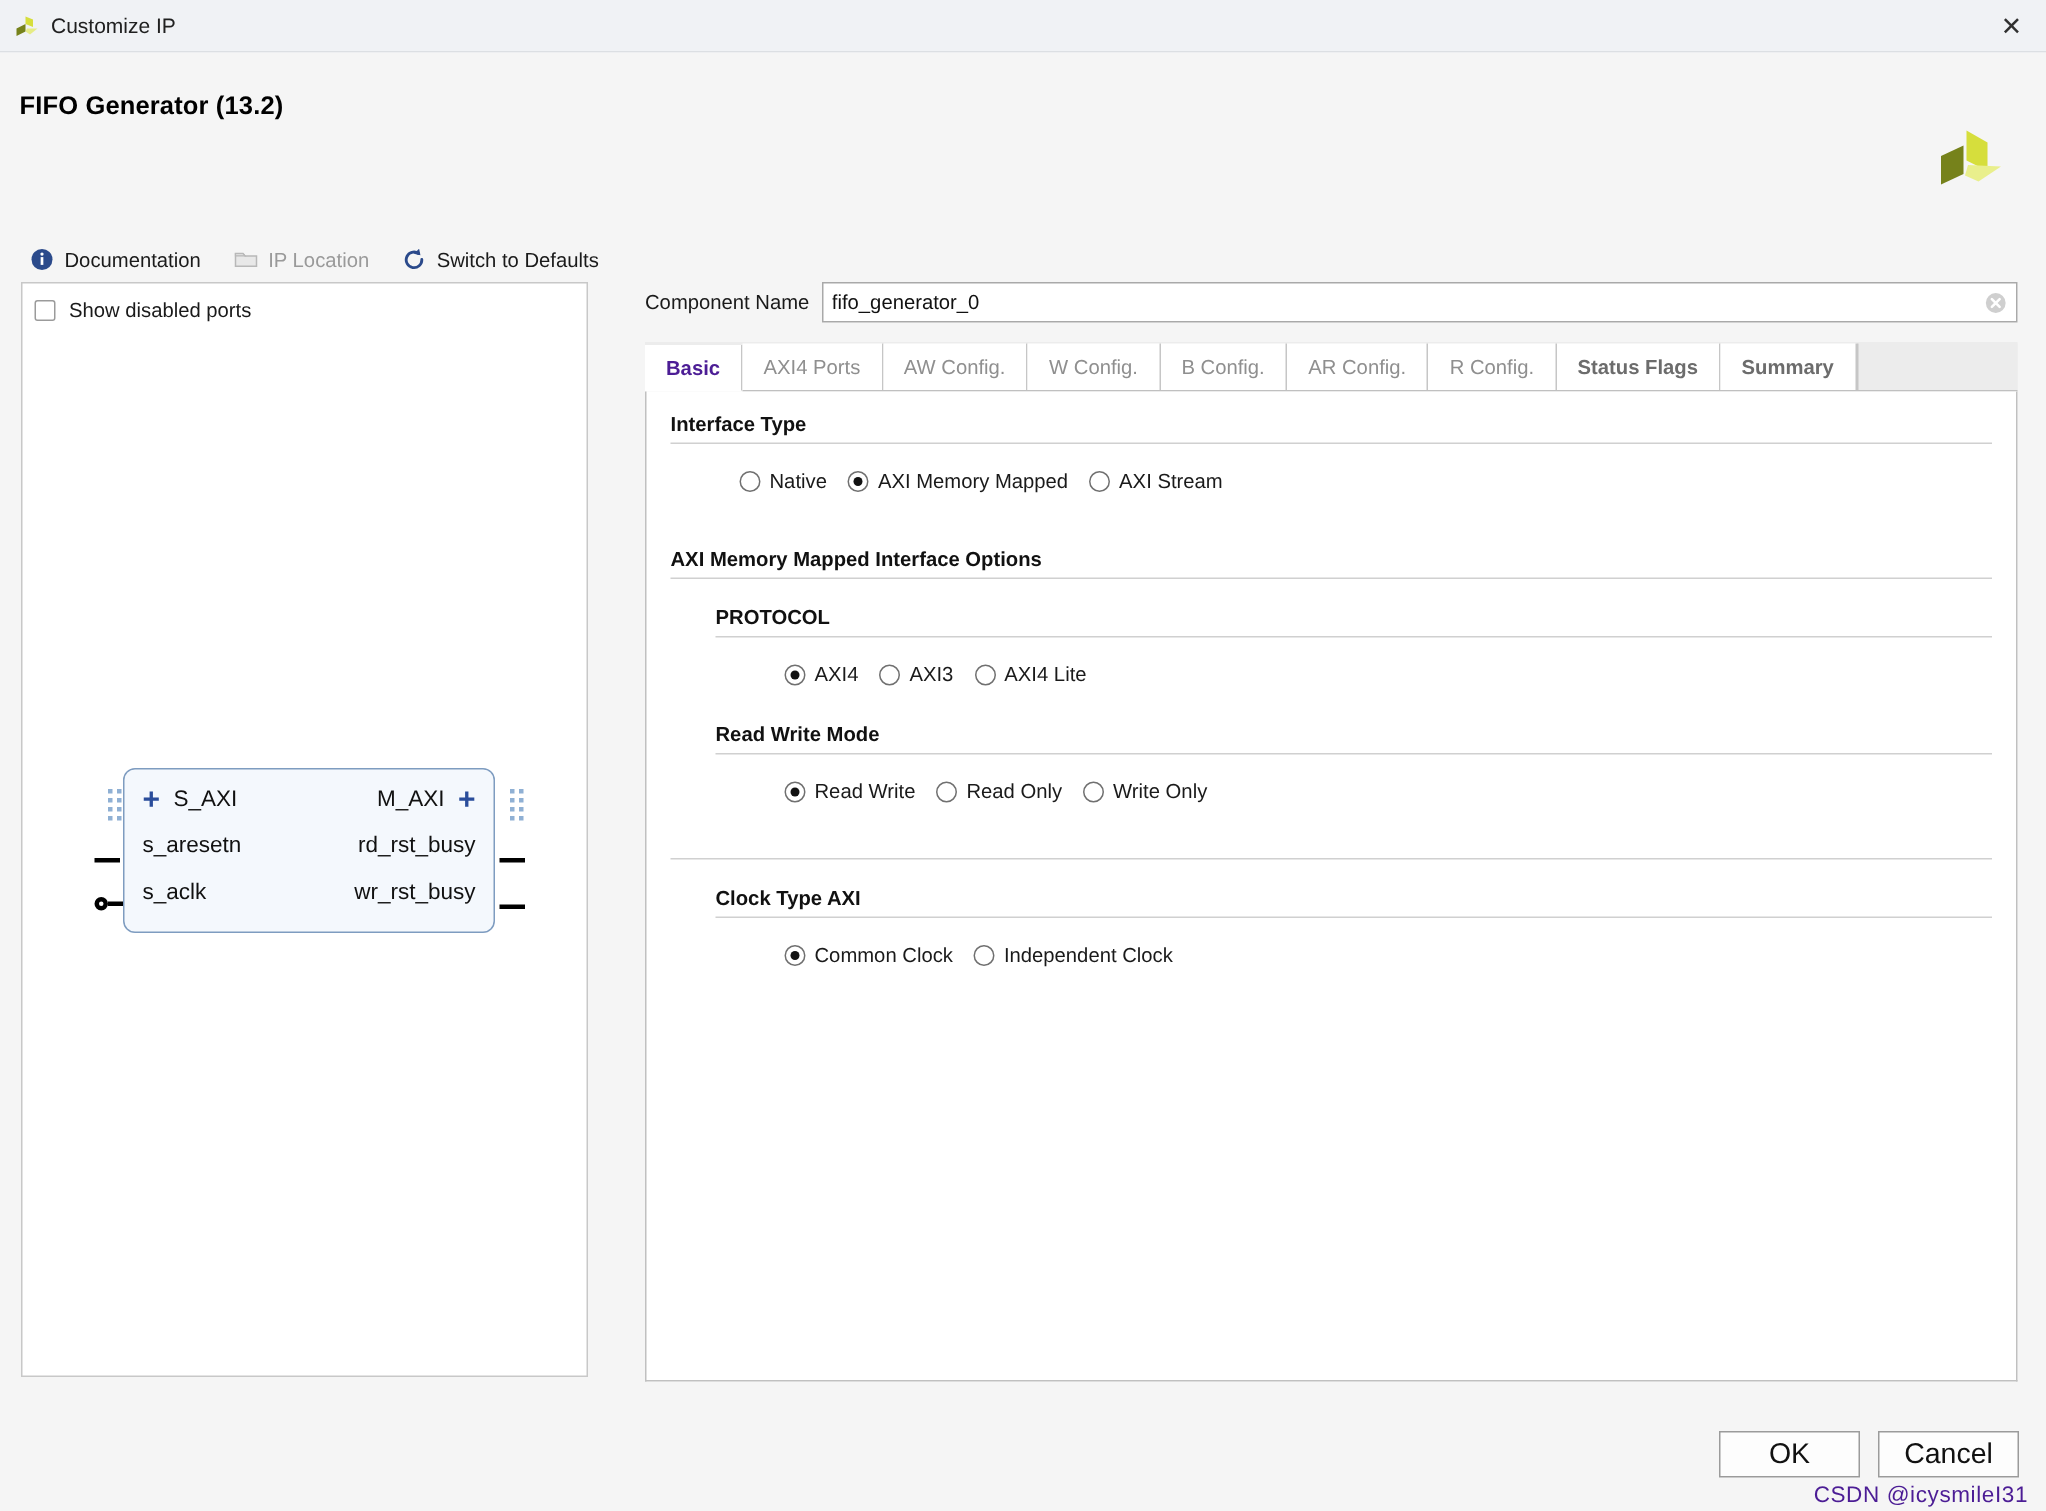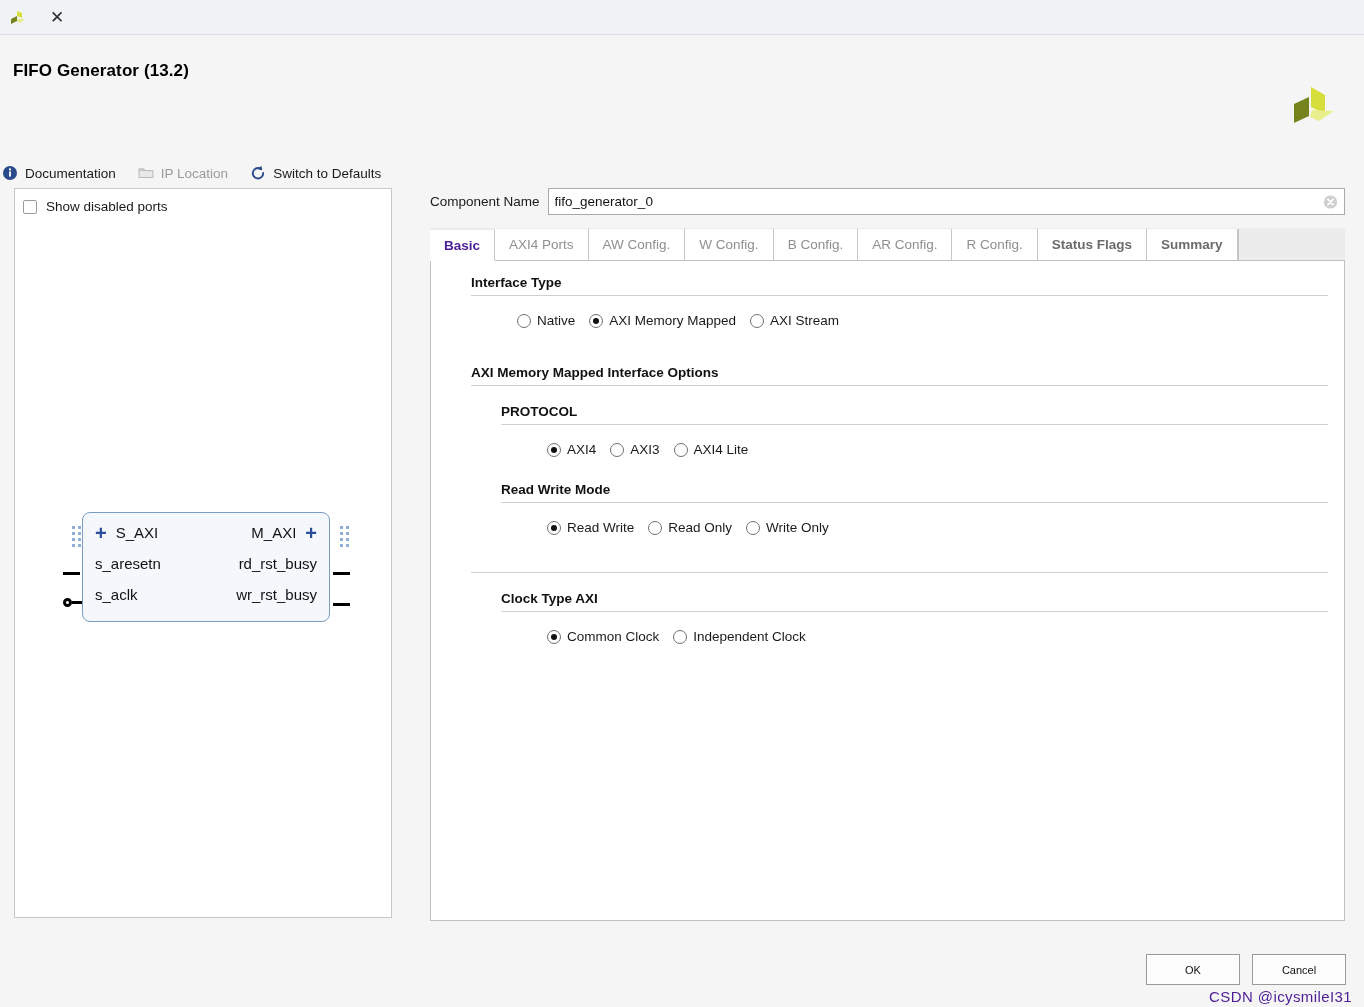--- a/index.html
+++ b/index.html
@@ -63,21 +63,21 @@
   }
   .xilinx-logo {
     position: absolute;
     right: 22px; top: 45px;
     width: 60px; height: 60px;
   }
 
   
   .toolbar {
     position: absolute;
-    left: 2px; top: 130px;
+    left: 20px; top: 130px;
     display: flex;
     align-items: flex-end;
     gap: 22px;
   }
   .tool-item {
     display: flex;
     align-items: center;
     gap: 7px;
     cursor: pointer;
     font-size: 13.5px;
@@ -267,21 +267,21 @@
     font-size: 13.5px;
     font-weight: bold;
     color: #111;
     margin: 0 0 5px 0;
   }
   .sec-rule {
     height: 1px;
     background: #d0d0d0;
     margin: 0 0 0 0;
   }
-  .group { margin-bottom: 4px; margin-left: 24px; }
+  .group { margin-bottom: 4px; }
   .group.indent { margin-left: 30px; }
   .radio-row {
     display: flex;
     gap: 14px;
     padding: 17px 0 17px 46px;
   }
   .radio-opt {
     display: flex;
     align-items: center;
     gap: 6px;
@@ -315,21 +315,21 @@
     right: 18px; bottom: 22px;
     display: flex;
     gap: 12px;
   }
   .btn {
     width: 94px;
     height: 31px;
     background: #fdfdfd;
     border: 1px solid #9b9b9b;
     font-family: "Liberation Sans", sans-serif;
-    font-size: 11px;
+    font-size: 19px;
     color: #111;
     cursor: pointer;
   }
 
   .watermark {
     position: absolute;
     right: 12px;
     bottom: 2px;
     font-size: 15px;
     color: #4c1d95;
@@ -341,20 +341,21 @@
 <body>
 
 <div class="titlebar">
   <span class="titlebar-logo">
     <svg width="20" height="20" viewBox="0 0 20 20">
       <polygon points="3,12 9,9 9,14 3,17" fill="#76821b"></polygon>
       <polygon points="9,4 14,6 14,11 9,9" fill="#d6de3c"></polygon>
       <polygon points="10,12 17,12 12,16 9,14" fill="#e6ec86"></polygon>
     </svg>
   </span>
+  <span class="titlebar-title">Customize IP</span>
   <span class="close-btn">✕</span>
 </div>
 
 <div class="header">
   <div class="ip-title">FIFO Generator (13.2)</div>
 
   <div class="xilinx-logo">
     <svg width="60" height="60" viewBox="0 0 60 60">
       <polygon points="12,24 27,17 27,36 12,43" fill="#76821b"></polygon>
       <polygon points="29,7 43,15 43,34 29,27" fill="#d6de3c"></polygon>

